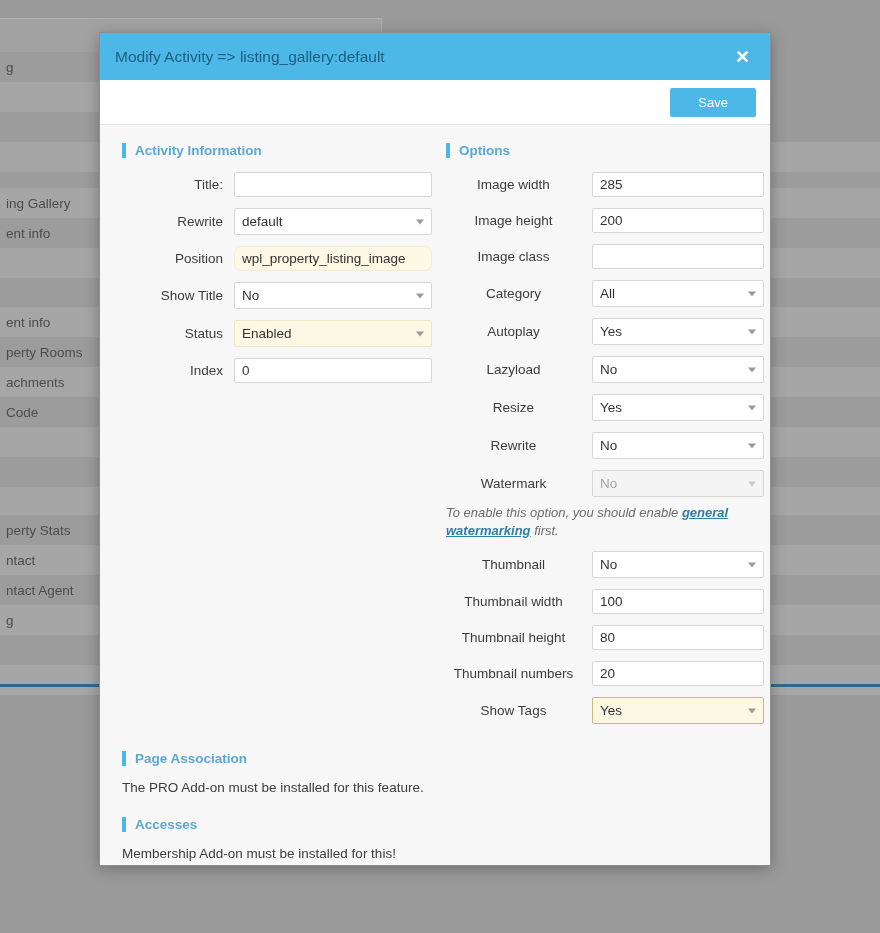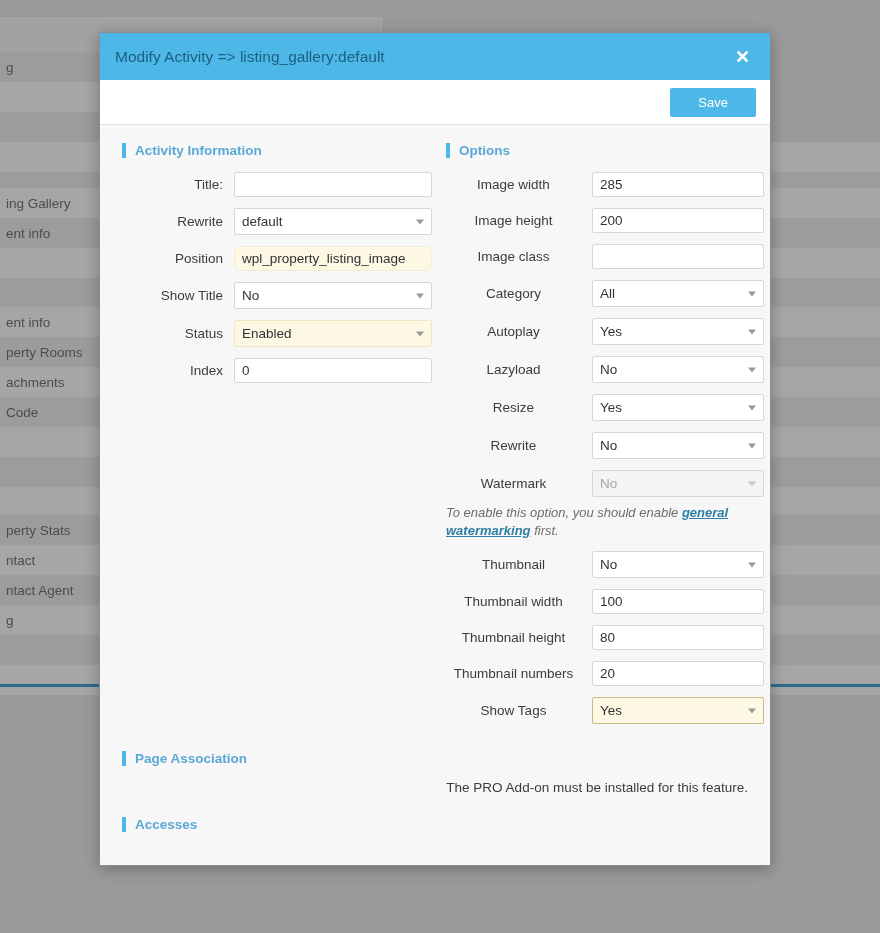--- a/index.html
+++ b/index.html
@@ -180,21 +180,21 @@
     color: #6d6d6d;
     line-height: 1.35;
     margin: -4px 0 12px 0;
   }
   .hint a {
     color: #2f7ea8;
     text-decoration: underline;
     font-weight: bold;
   }
 
-  .bottom-section { padding: 0 22px; margin-top: 16px; text-align: right; }
+  .bottom-section { padding: 0 22px; margin-top: 16px; }
   .bottom-text {
     font-size: 13.5px;
     color: #3c3c3c;
     margin: 0 0 22px 0;
   }
 </style>
 </head>
 <body>
 
 <div id="backdrop">
@@ -401,16 +401,17 @@
       <div class="section-head">
         <span class="section-bar"></span>
         <span class="section-title">Page Association</span>
       </div>
       <p class="bottom-text">The PRO Add-on must be installed for this feature.</p>
 
       <div class="section-head">
         <span class="section-bar"></span>
         <span class="section-title">Accesses</span>
       </div>
+      <p class="bottom-text">Membership Add-on must be installed for this!</p>
     </div>
 
   </div>
 </div>
 
 </body></html>

